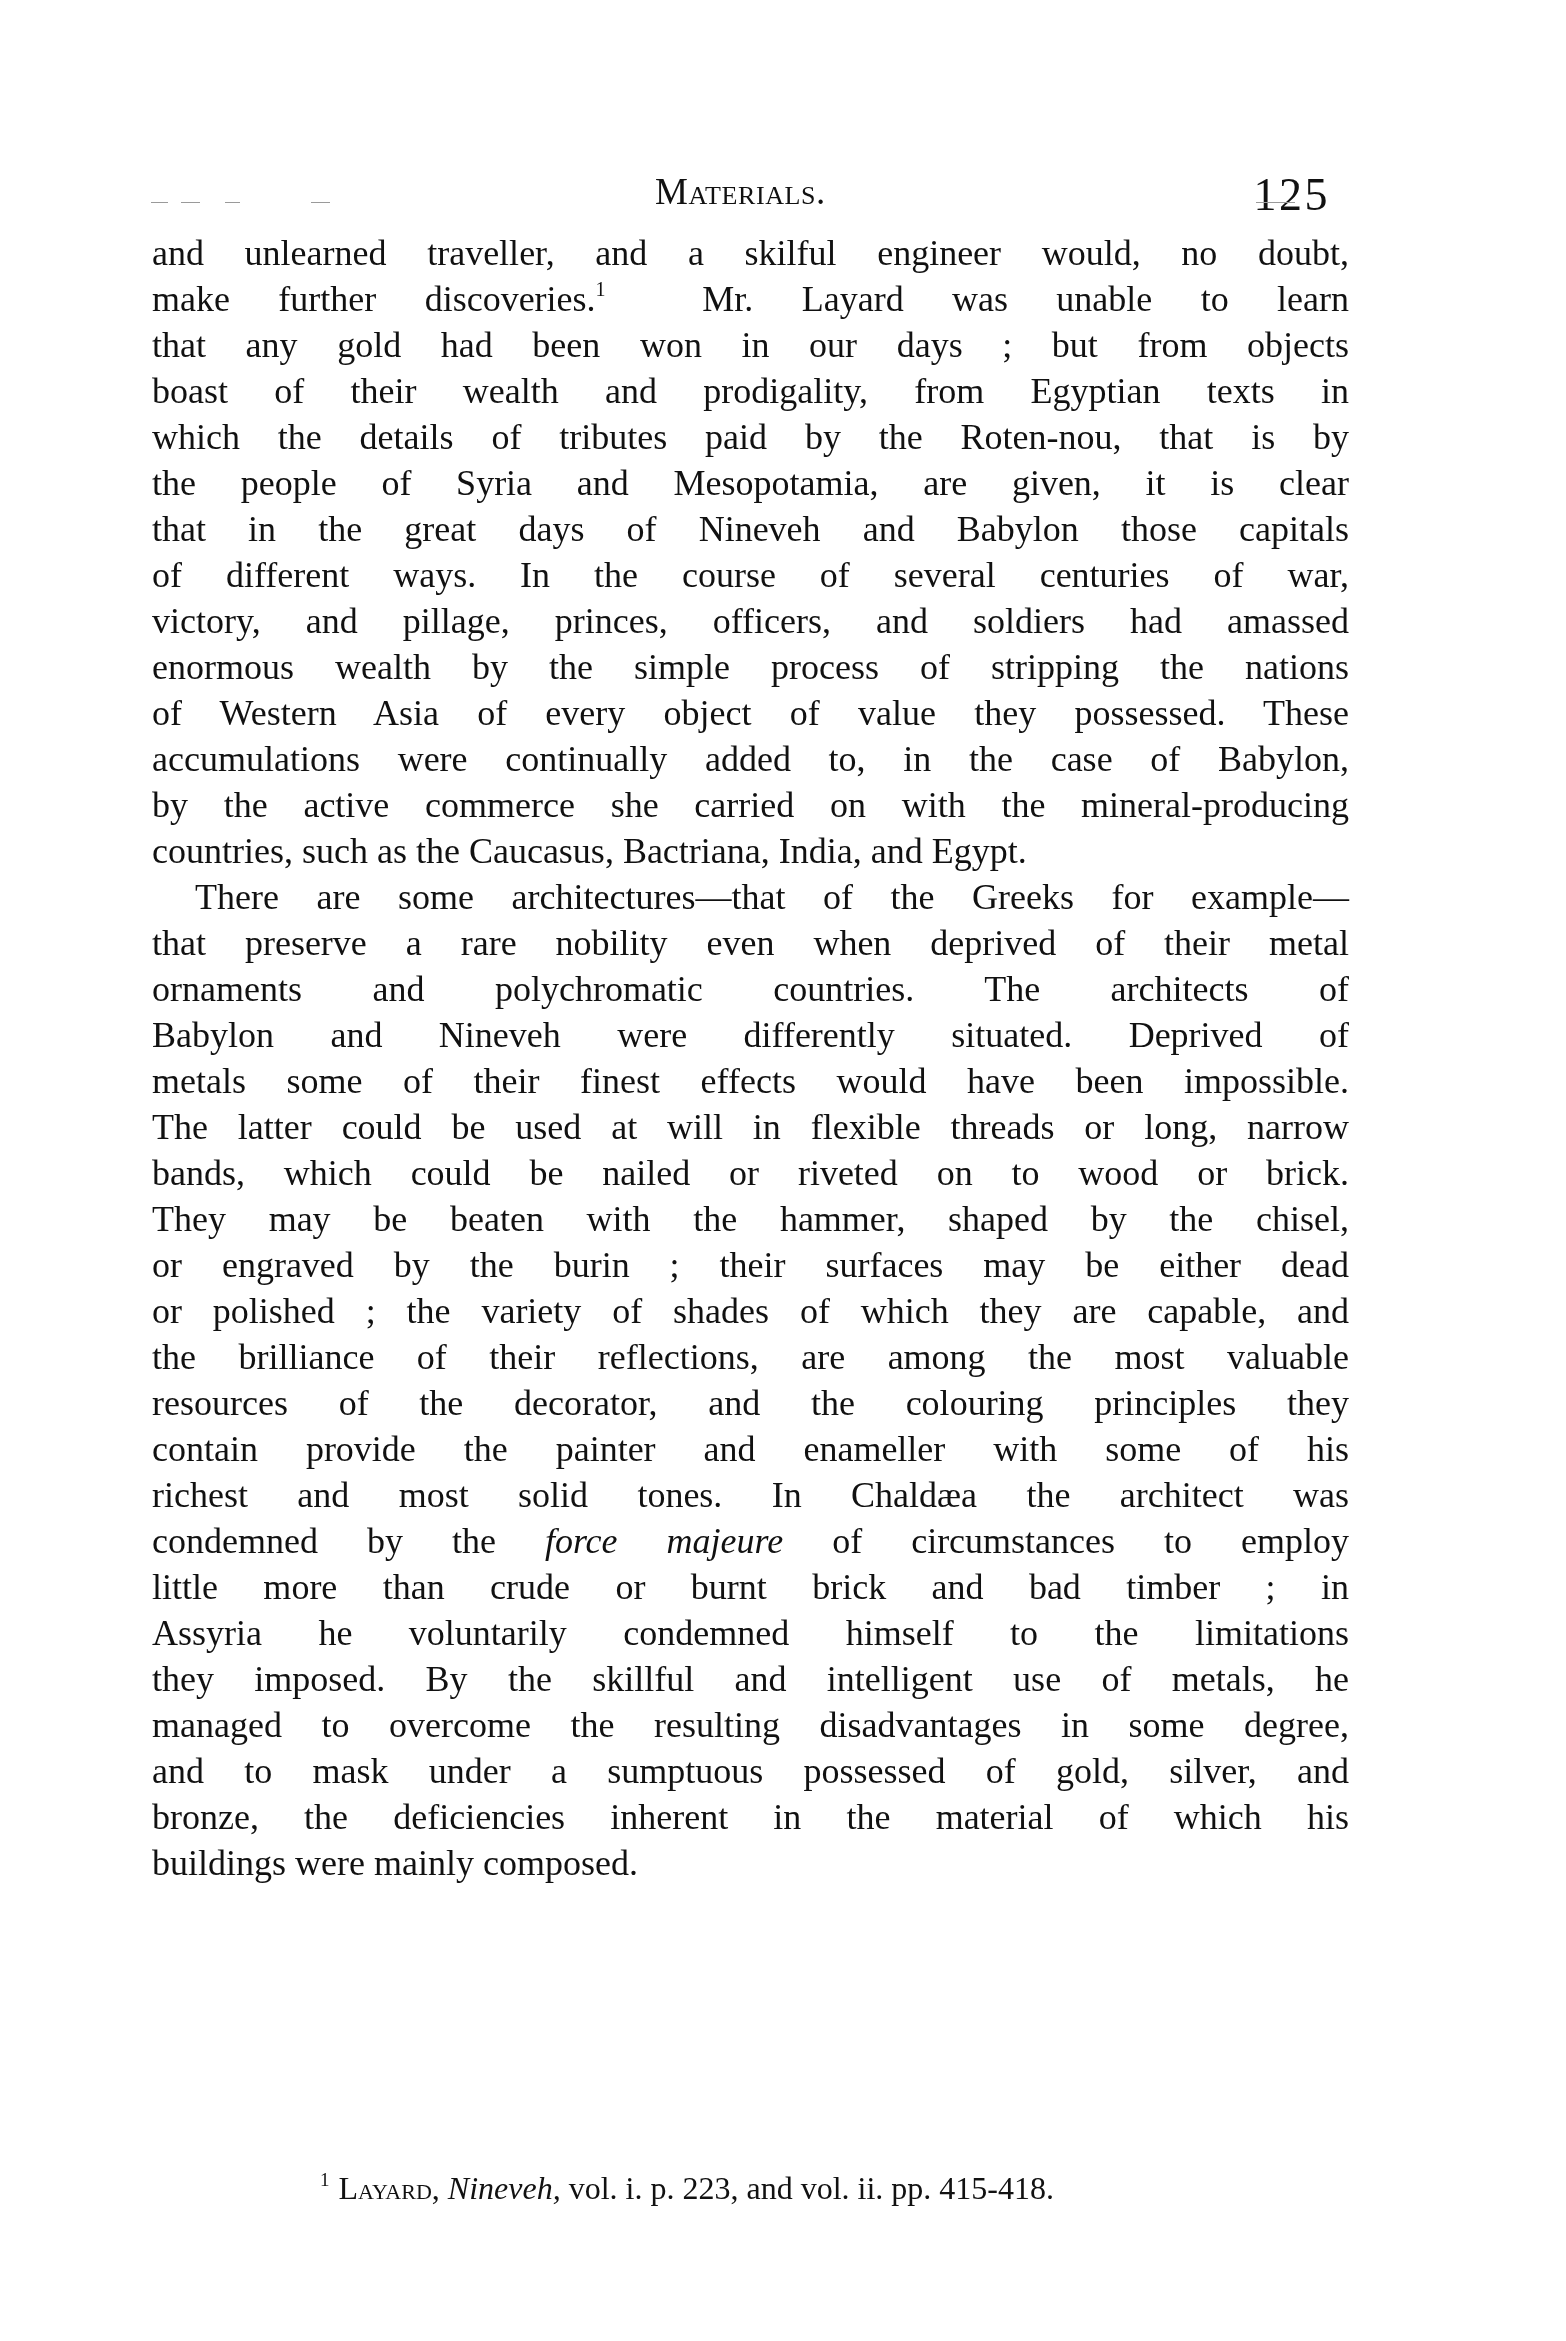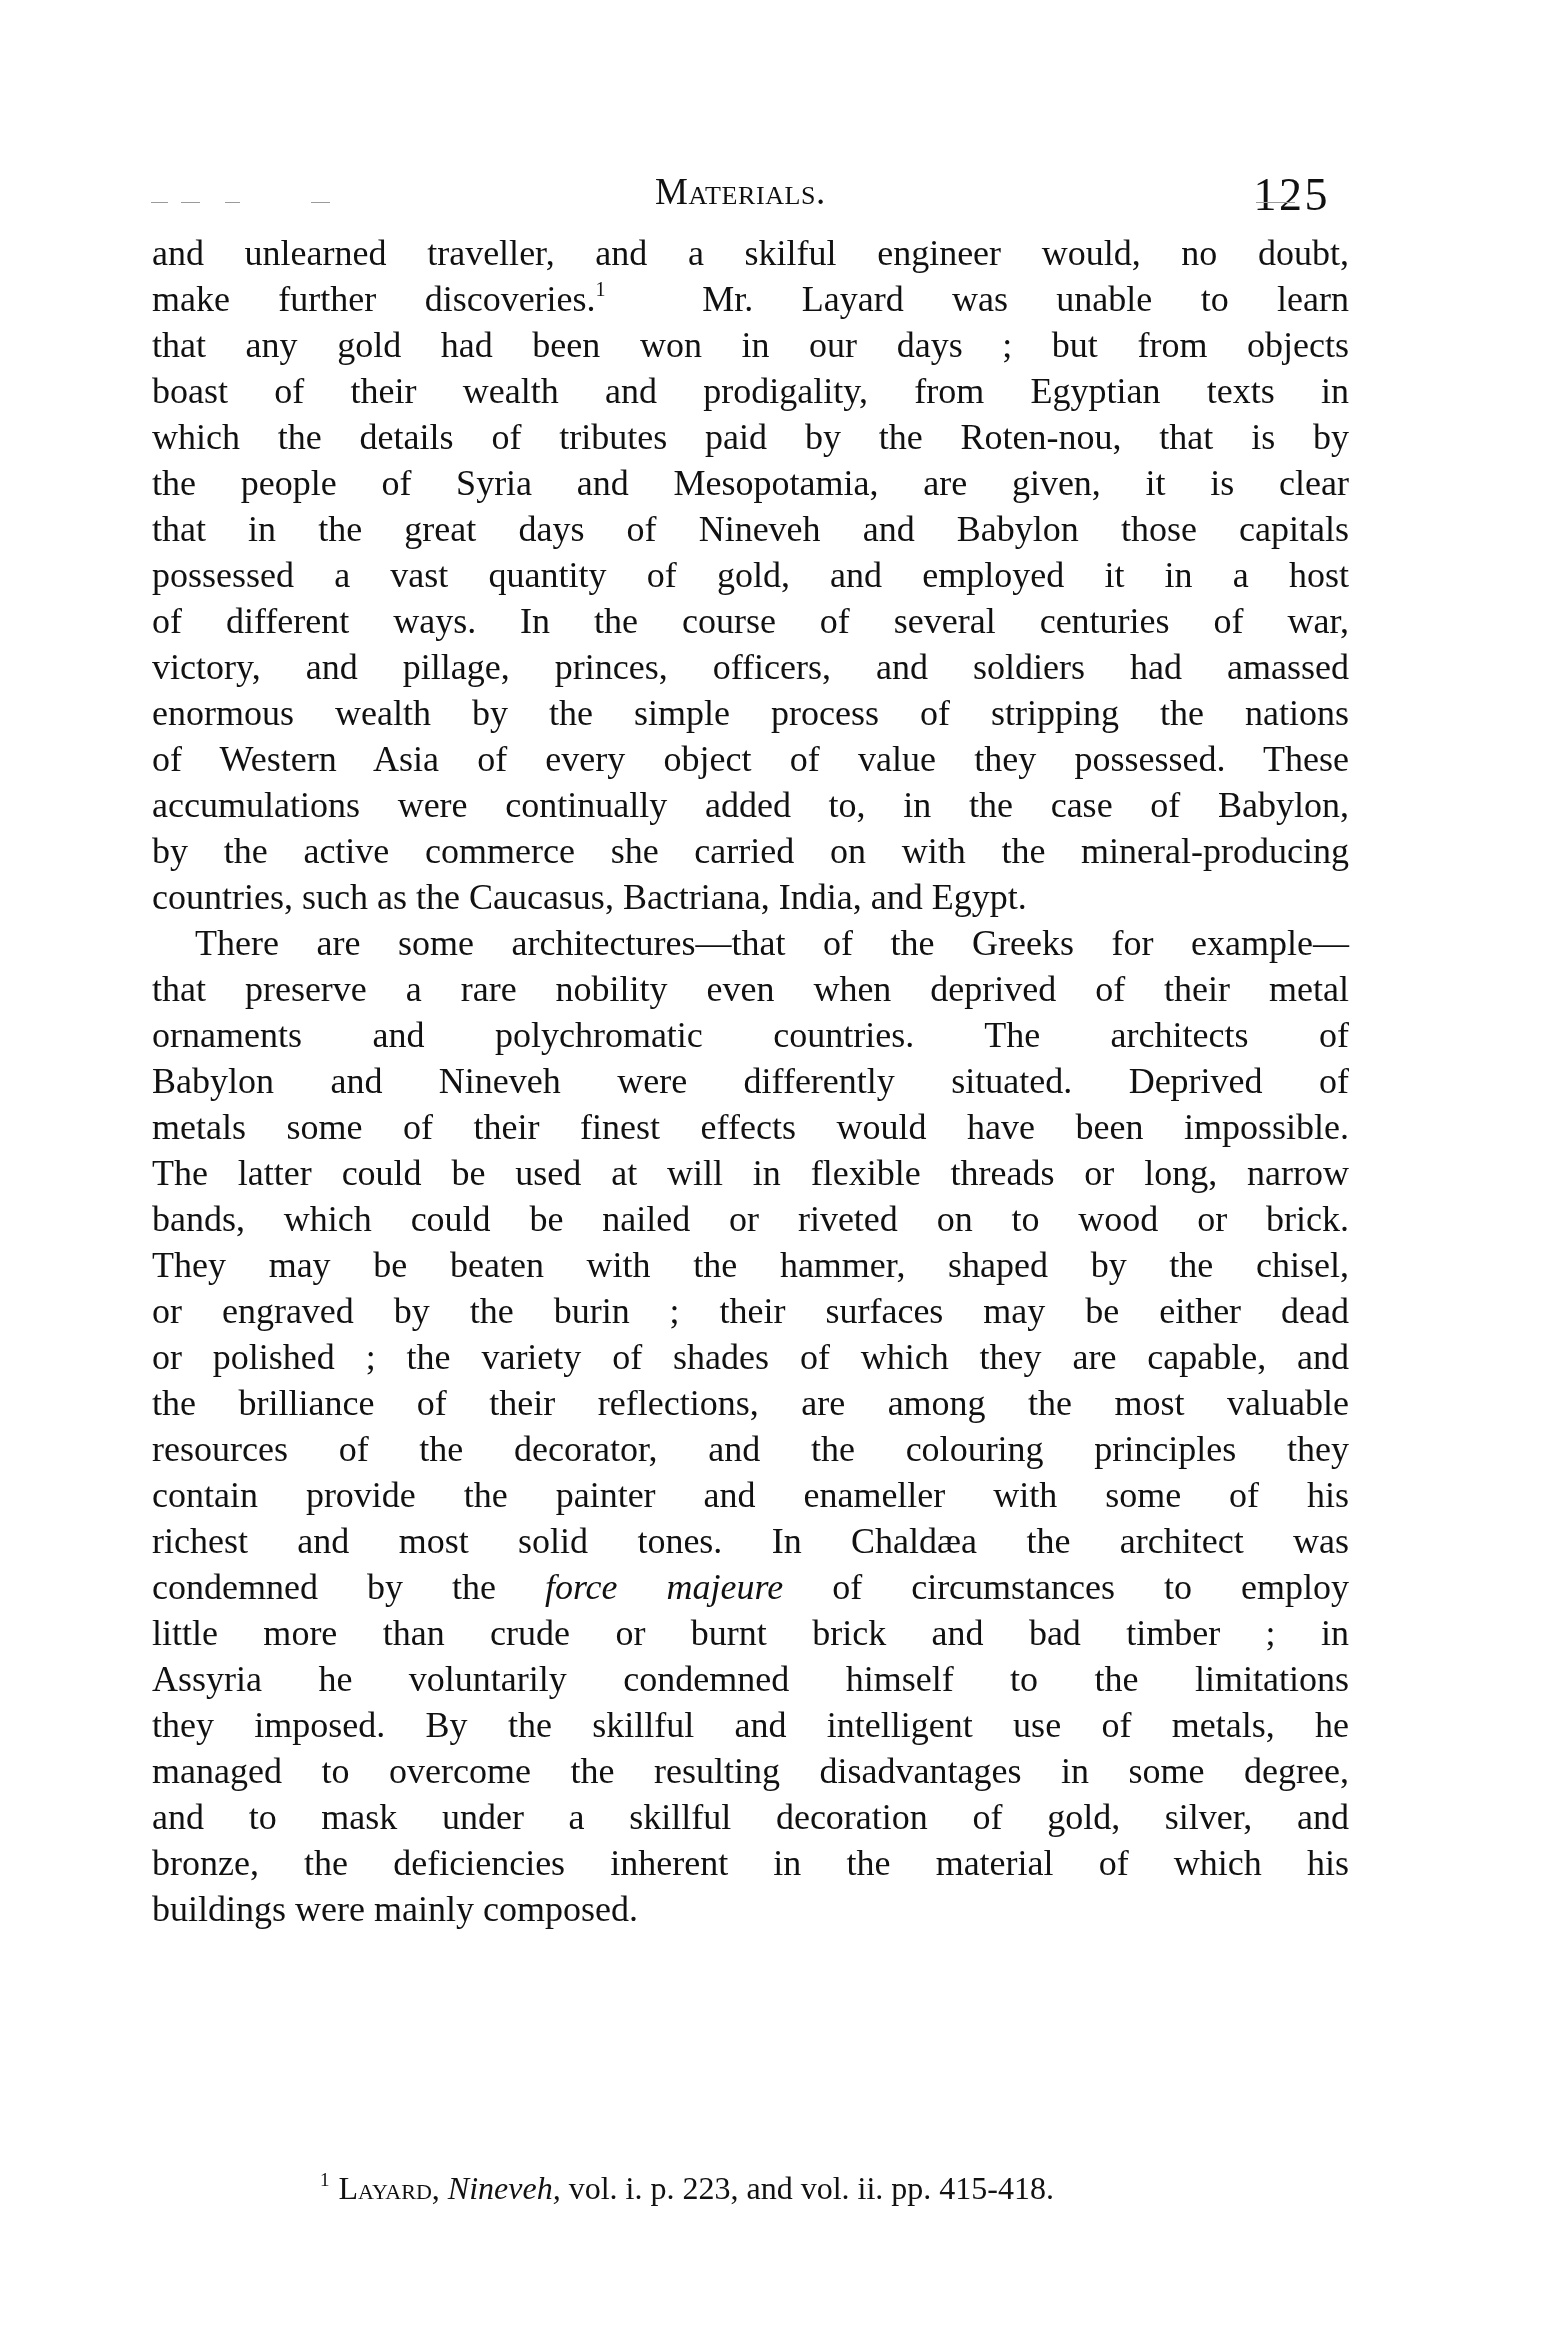--- a/index.html
+++ b/index.html
@@ -147,23 +147,20 @@
       <span class="line">
           <span class="line-inner">which the details of tributes paid by the Roten-nou, that is by</span>
         </span>
       <span class="line">
           <span class="line-inner">the people of Syria and Mesopotamia, are given, it is clear</span>
         </span>
       <span class="line">
           <span class="line-inner">that in the great days of Nineveh and Babylon those capitals</span>
         </span>
       <span class="line">
-          <span class="line-inner">possessed a vast quantity of gold, and employed it in a host</span>
-        </span>
-      <span class="line">
           <span class="line-inner">of different ways.  In the course of several centuries of war,</span>
         </span>
       <span class="line">
           <span class="line-inner">victory, and pillage, princes, officers, and soldiers had amassed</span>
         </span>
       <span class="line">
           <span class="line-inner">enormous wealth by the simple process of stripping the nations</span>
         </span>
       <span class="line">
           <span class="line-inner">of Western Asia of every object of value they possessed.  These</span>
@@ -231,21 +228,21 @@
       <span class="line">
           <span class="line-inner">Assyria he voluntarily condemned himself to the limitations</span>
         </span>
       <span class="line">
           <span class="line-inner">they imposed.  By the skillful and intelligent use of metals, he</span>
         </span>
       <span class="line">
           <span class="line-inner">managed to overcome the resulting disadvantages in some degree,</span>
         </span>
       <span class="line">
-          <span class="line-inner">and to mask under a skillful decoration of gold, silver, and</span>
+          <span class="line-inner">and to mask under a sumptuous possessed of gold, silver, and</span>
         </span>
       <span class="line">
           <span class="line-inner">bronze, the deficiencies inherent in the material of which his</span>
         </span>
       <span class="line last">
           <span class="line-inner">buildings were mainly composed.</span>
         </span>
     </div>
   </div>
 

